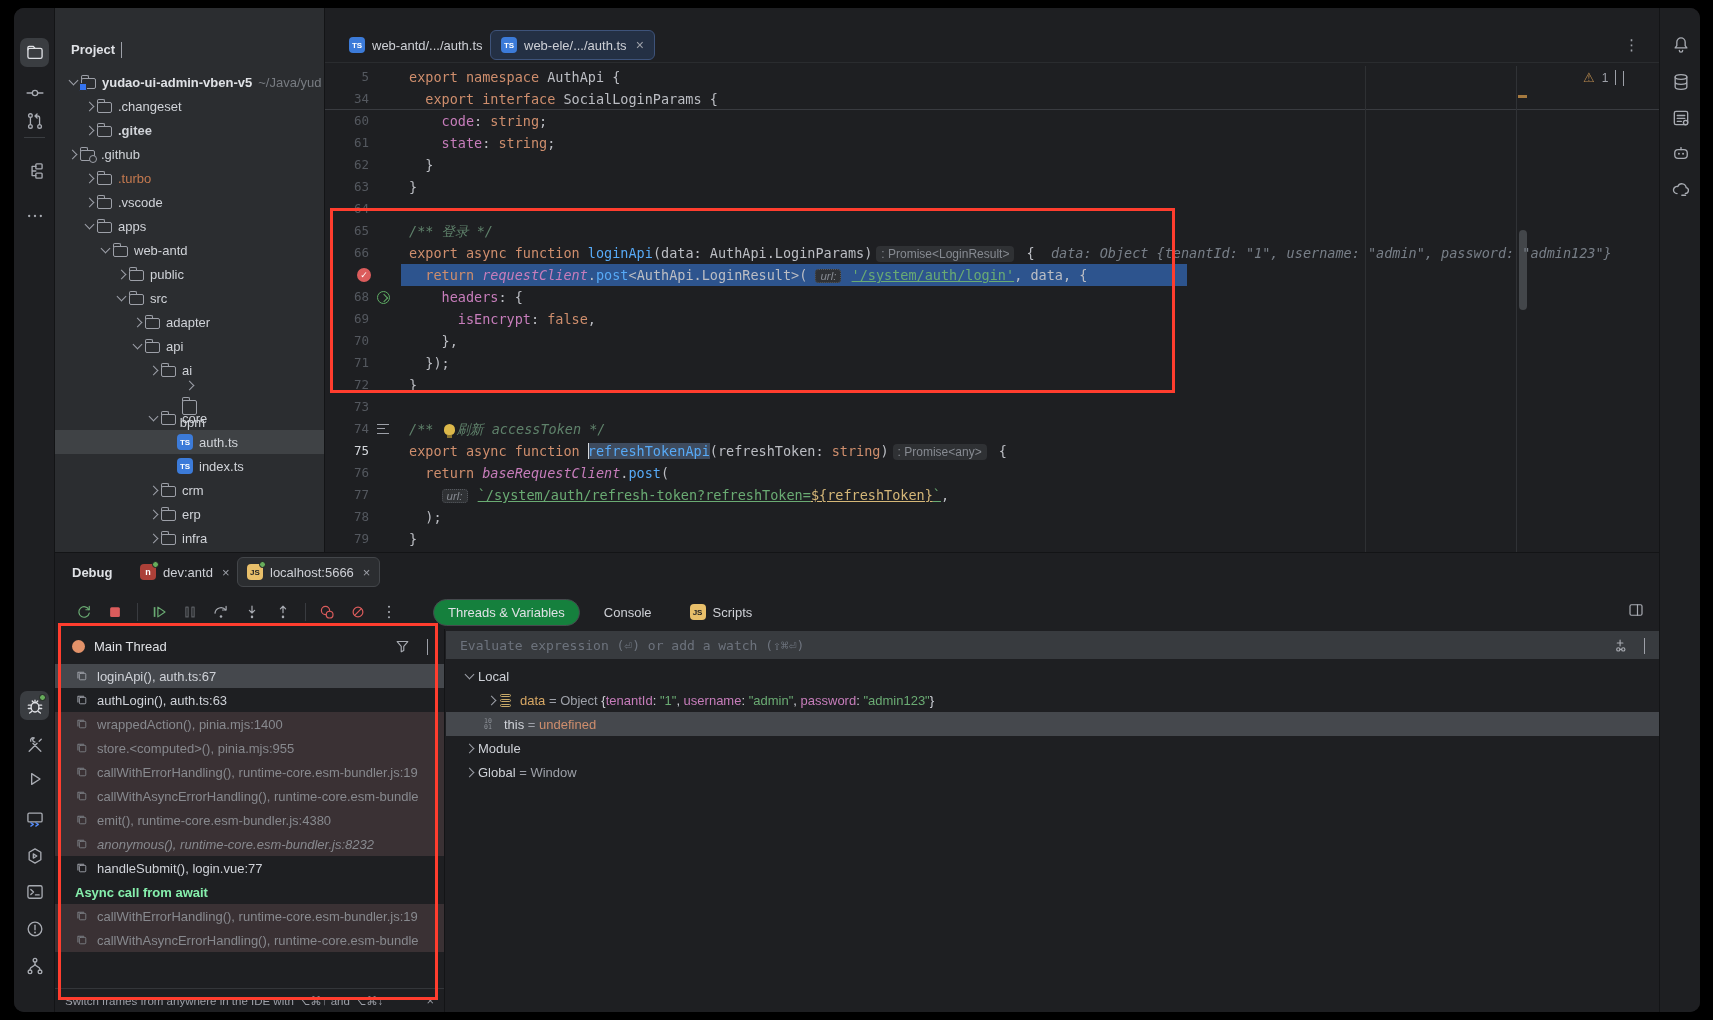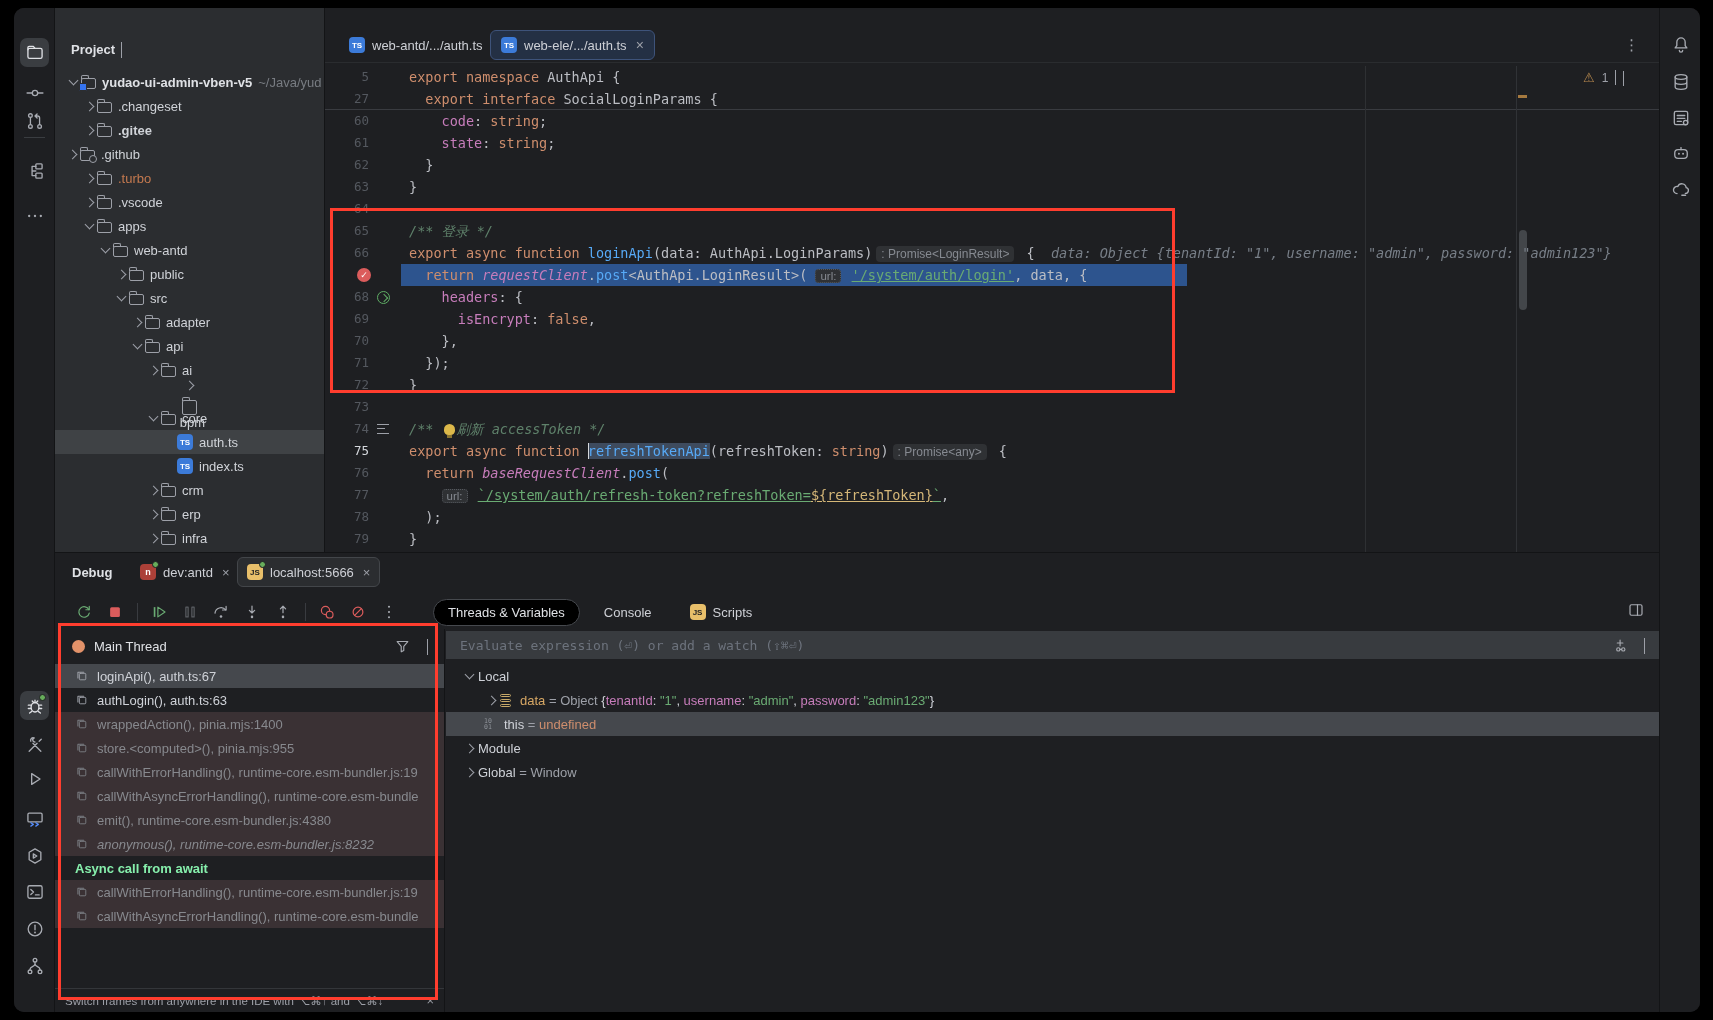--- a/index.html
+++ b/index.html
@@ -75,21 +75,21 @@
   .gut .bp{float:right;margin-right:-2px;}
   .t-kw{color:#cf8e6d;}  .t-pln{color:#bcbec4;}  .t-fn{color:#57aaf7;}
   .t-fnhl{color:#57aaf7;background:#3e4b5e;box-shadow:inset 1px 0 0 #d5d8dd;}
   .t-field{color:#c77dbb;font-style:italic;}  .t-prop{color:#c77dbb;}  .t-strlink{color:#6aab73;text-decoration:underline;}
   .t-strexpr{color:#d5b778;text-decoration:underline;}
   .t-cmt{color:#5f826b;font-style:italic;}
   .t-dbg{color:#787f88;font-style:italic;}
   .t-inlay{background:#2f3134;color:#868a91;border-radius:4px;padding:1px 5px;font-size:12px;margin:0 4px;
     font-family:"Liberation Sans",sans-serif;}
   .t-inlayp{background:#2f3134;color:#868a91;border:1px dotted #55585e;border-radius:4px;padding:0 4px;
-    font-size:11.5px;margin-right:2px;font-family:"Liberation Sans",sans-serif;}
+    font-size:11.5px;margin-right:2px;font-family:"Liberation Sans",sans-serif;font-style:italic;}
   .bulbic{display:inline-block;width:11px;height:11px;border-radius:50% 50% 40% 40%;background:#dcb84a;
     position:relative;top:1px;margin:0 2px;}
   .bulbic:after{content:"";position:absolute;left:3px;bottom:-3px;width:5px;height:3px;background:#8a7430;}
   .g-async{width:13px;height:13px;border:1.5px solid #5fad65;border-radius:50%;position:relative;}
   .g-async:after{content:"";position:absolute;left:3px;top:3px;width:5px;height:5px;
     border-top:1.5px solid #5fad65;border-right:1.5px solid #5fad65;transform:rotate(45deg);}
   .g-intent{width:12px;height:10px;border-top:1.5px solid #9da0a8;border-bottom:1.5px solid #9da0a8;position:relative;}
   .g-intent:after{content:"";position:absolute;left:0;top:2.5px;width:8px;height:1.5px;background:#9da0a8;}
   .wrapguide{position:absolute;top:58px;bottom:0;left:1040px;width:1px;background:#2e3033;}
   .scrolltrack{position:absolute;top:58px;bottom:0;left:1191px;width:1px;background:#303236;}
@@ -102,21 +102,21 @@
   .runtab{position:absolute;top:4px;height:30px;display:flex;align-items:center;gap:7px;padding:0 9px;border-radius:6px;color:#ced0d6;}
   .runtab.selected{background:#2b2d30;border:1px solid #43464a;}
   .runtab .close{color:#9da0a8;font-size:13px;margin-left:2px;}
   .badgewrap{position:relative;}
   .badgewrap .dot{position:absolute;right:-3px;top:-3px;width:7px;height:7px;border-radius:50%;
     background:#67ad5b;border:1.5px solid #1e1f22;}
   .dtoolbar{position:absolute;left:0;top:42px;width:100%;height:34px;display:flex;align-items:center;}
   .dtb{width:22px;height:22px;display:flex;align-items:center;justify-content:center;margin-right:9px;}
   .dtb-sep{width:1px;height:18px;background:#393b40;margin:0 10px 0 2px;}
   .viewtab{height:27px;display:flex;align-items:center;gap:7px;padding:0 14px;border-radius:14px;color:#ced0d6;margin-right:10px;}
-  .viewtab.selected{background:#000000;border:1px solid #46494e;color:#dfe1e5;}
+  .viewtab.selected{background:#15803d;border:1px solid #46494e;color:#dfe1e5;}
   .layoutbtn{position:absolute;right:14px;top:48px;}
 
   .frames{position:absolute;left:0;top:76px;width:390px;bottom:0;border-right:1px solid #131416;overflow:hidden;}
   .fr-header{position:absolute;left:0;top:4px;width:100%;height:26px;display:flex;align-items:center;}
   .fr-dot{width:13px;height:13px;border-radius:50%;background:#e2926a;margin-left:17px;flex:0 0 13px;}
   .fr-thread{margin-left:9px;color:#dfe1e5;}
   .fr-hicons{margin-left:auto;display:flex;align-items:center;gap:16px;padding-right:16px;}
   .fr-list{position:absolute;left:0;top:35px;width:100%;}
   .frow{height:24px;display:flex;align-items:center;white-space:nowrap;padding-left:20px;color:#cfd2d8;}
   .frow .ficon{margin-right:8px;color:#9da0a8;flex:0 0 14px;}
@@ -405,21 +405,21 @@
           </div>
         </div>
       <div class="inspect" style="left:1258px;top:62px;">
         <span class="warn-tri">⚠</span>
         <span>1</span>
         <span class="chev chev-r" style="transform:rotate(180deg);"><span class="chevmark" style="transform:rotate(45deg);"></span></span>
         <span class="chev chev-d"><span class="chevmark"></span></span>
       </div>
       <div class="code" id="code">
           <div class="crow"><span class="gut">5</span><span class="gicon"></span><span class="codeln"><span class="t-kw">export </span><span class="t-kw">namespace </span><span class="t-pln">AuthApi {</span></span></div>
-          <div class="crow sepb"><span class="gut">27</span><span class="gicon"></span><span class="codeln"><span class="t-pln">  </span><span class="t-kw">export </span><span class="t-kw">interface </span><span class="t-pln">SocialLoginParams {</span></span></div>
+          <div class="crow sepb"><span class="gut">34</span><span class="gicon"></span><span class="codeln"><span class="t-pln">  </span><span class="t-kw">export </span><span class="t-kw">interface </span><span class="t-pln">SocialLoginParams {</span></span></div>
           <div class="crow"><span class="gut">60</span><span class="gicon"></span><span class="codeln"><span class="t-pln">    </span><span class="t-prop">code</span><span class="t-pln">: </span><span class="t-kw">string</span><span class="t-pln">;</span></span></div>
           <div class="crow"><span class="gut">61</span><span class="gicon"></span><span class="codeln"><span class="t-pln">    </span><span class="t-prop">state</span><span class="t-pln">: </span><span class="t-kw">string</span><span class="t-pln">;</span></span></div>
           <div class="crow"><span class="gut">62</span><span class="gicon"></span><span class="codeln"><span class="t-pln">  }</span></span></div>
           <div class="crow"><span class="gut">63</span><span class="gicon"></span><span class="codeln"><span class="t-pln">}</span></span></div>
           <div class="crow"><span class="gut">64</span><span class="gicon"></span><span class="codeln"></span></div>
           <div class="crow"><span class="gut">65</span><span class="gicon"></span><span class="codeln"><span class="t-cmt">/** 登录 */</span></span></div>
           <div class="crow"><span class="gut">66</span><span class="gicon"></span><span class="codeln"><span class="t-kw">export </span><span class="t-kw">async </span><span class="t-kw">function </span><span class="t-fn">loginApi</span><span class="t-pln">(data: AuthApi.LoginParams)</span><span class="t-inlay">: Promise&lt;LoginResult&gt;</span><span class="t-pln"> {  </span><span class="t-dbg">data: Object {tenantId: "1", username: "admin", password: "admin123"}</span></span></div>
           <div class="crow"><div class="execbg"></div><span class="gut"><span class="bp">✓</span></span><span class="gicon"></span><span class="codeln"><span class="t-pln">  </span><span class="t-kw">return </span><span class="t-field">requestClient</span><span class="t-pln">.</span><span class="t-fn">post</span><span class="t-pln">&lt;AuthApi.LoginResult&gt;( </span><span class="t-inlayp">url:</span><span class="t-pln"> </span><span class="t-strlink">'/system/auth/login'</span><span class="t-pln">, data, {</span></span></div>
           <div class="crow"><span class="gut">68</span><span class="gicon"><span class="g-async"></span></span><span class="codeln"><span class="t-pln">    </span><span class="t-prop">headers</span><span class="t-pln">: {</span></span></div>
           <div class="crow"><span class="gut">69</span><span class="gicon"></span><span class="codeln"><span class="t-pln">      </span><span class="t-prop">isEncrypt</span><span class="t-pln">: </span><span class="t-kw">false</span><span class="t-pln">,</span></span></div>
@@ -621,20 +621,29 @@
             </div>
             <div class="frow lib">
               <span class="ficon icon">
                 <svg width="14" height="14" viewBox="0 0 24 24" fill="none" stroke="currentColor" stroke-width="1.6" stroke-linecap="round" stroke-linejoin="round">
                   <rect x="7.5" y="7.5" width="11" height="11" rx="1.5"></rect>
                   <path d="M5 15.5V5.5h10" stroke-width="1.8"></path>
                 </svg>
               </span>
               <span style="font-style: italic;">anonymous(), runtime-core.esm-bundler.js:8232</span>
             </div>
+            <div class="frow">
+              <span class="ficon icon">
+                <svg width="14" height="14" viewBox="0 0 24 24" fill="none" stroke="currentColor" stroke-width="1.6" stroke-linecap="round" stroke-linejoin="round">
+                  <rect x="7.5" y="7.5" width="11" height="11" rx="1.5"></rect>
+                  <path d="M5 15.5V5.5h10" stroke-width="1.8"></path>
+                </svg>
+              </span>
+              <span>handleSubmit(), login.vue:77</span>
+            </div>
             <div class="frow sep">Async call from await</div>
             <div class="frow lib">
               <span class="ficon icon">
                 <svg width="14" height="14" viewBox="0 0 24 24" fill="none" stroke="currentColor" stroke-width="1.6" stroke-linecap="round" stroke-linejoin="round">
                   <rect x="7.5" y="7.5" width="11" height="11" rx="1.5"></rect>
                   <path d="M5 15.5V5.5h10" stroke-width="1.8"></path>
                 </svg>
               </span>
               <span>callWithErrorHandling(), runtime-core.esm-bundler.js:19</span>
             </div>

